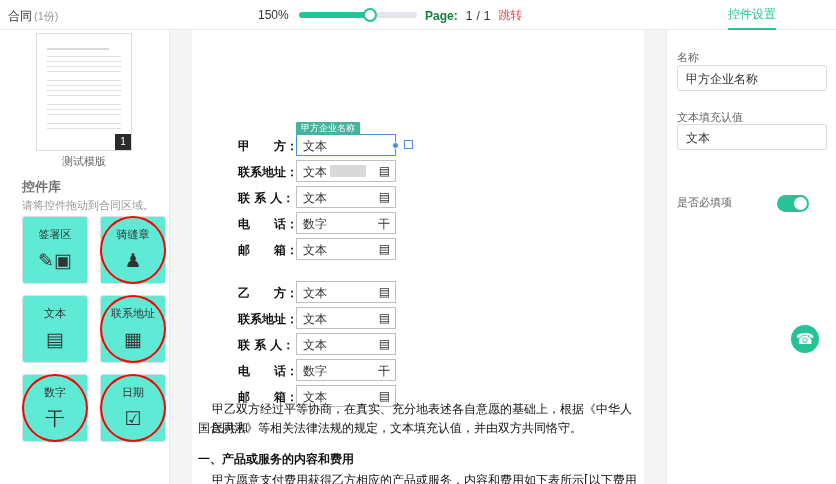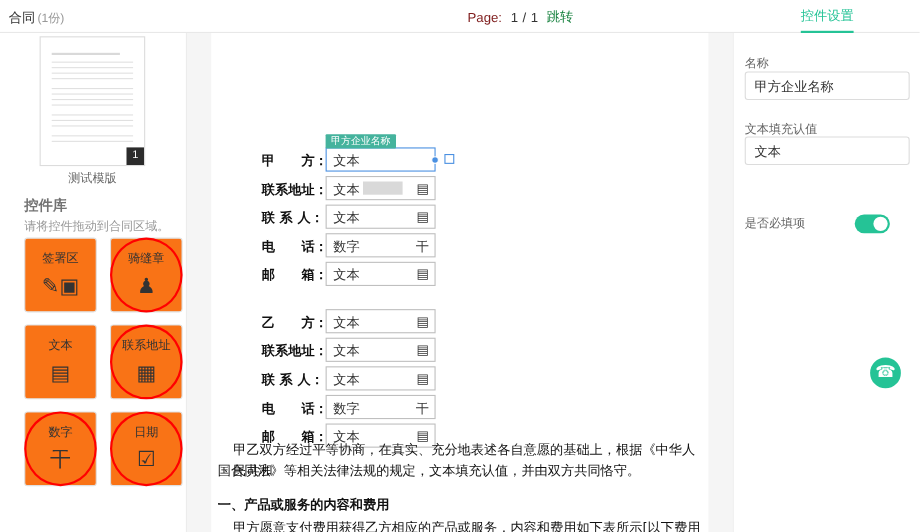--- a/index.html
+++ b/index.html
@@ -74,25 +74,25 @@
     border: 2px solid #25c396;
     box-sizing: border-box;
   }
   .page-group {
     position: absolute;
     left: 425px; top: 7px;
     display: flex;
     align-items: center;
     font-size: 12px;
   }
-  .page-label { color: #7f1d1d; margin-right: 8px; font-weight: normal; }
+  .page-label { color: #15803d; margin-right: 8px; font-weight: bold; }
   .page-current { color: #333; margin-right: 4px; }
   .page-sep { color: #333; margin-right: 4px; }
   .page-total { color: #333; margin-right: 8px; }
-  .page-jump { color: #15803d; cursor: pointer; }
+  .page-jump { color: #ef4444; cursor: pointer; }
 
   .panel-tab {
     position: absolute;
     left: 728px; top: 6px;
     font-size: 12px;
     color: #25c396;
     padding-bottom: 5px;
     border-bottom: 2px solid #25c396;
   }
 
@@ -167,21 +167,21 @@
     position: absolute;
     left: 12px; top: 186px;
     width: 148px;
   }
   .lib-cell {
     position: absolute;
     width: 66px; height: 68px;
     border: 1px solid #e0e0e0;
     border-radius: 3px;
     box-sizing: border-box;
-    background: #f97316;
+    background: #5eead4;
   }
   .lib-cell .lbl {
     position: absolute;
     left: 0; right: 0; top: 10px;
     text-align: center;
     font-size: 11px;
     color: #333;
   }
   .lib-cell .ic {
     position: absolute;
@@ -352,20 +352,27 @@
   }
 </style>
 </head>
 <body>
 
 <div class="topbar">
   <div class="contract-title">
     <span>合同</span><span class="count">(1份)</span>
   </div>
 
+  <div class="zoom-group">
+    <span class="zoom-label">150%</span>
+    <div class="slider-track">
+      <div class="slider-fill"></div>
+      <div class="slider-handle"></div>
+    </div>
+  </div>
 
   <div class="page-group">
     <span class="page-label">Page:</span>
     <span class="page-current">1</span>
     <span class="page-sep">/</span>
     <span class="page-total">1</span>
     <span class="page-jump">跳转</span>
   </div>
 
   <div class="panel-tab">控件设置</div>

